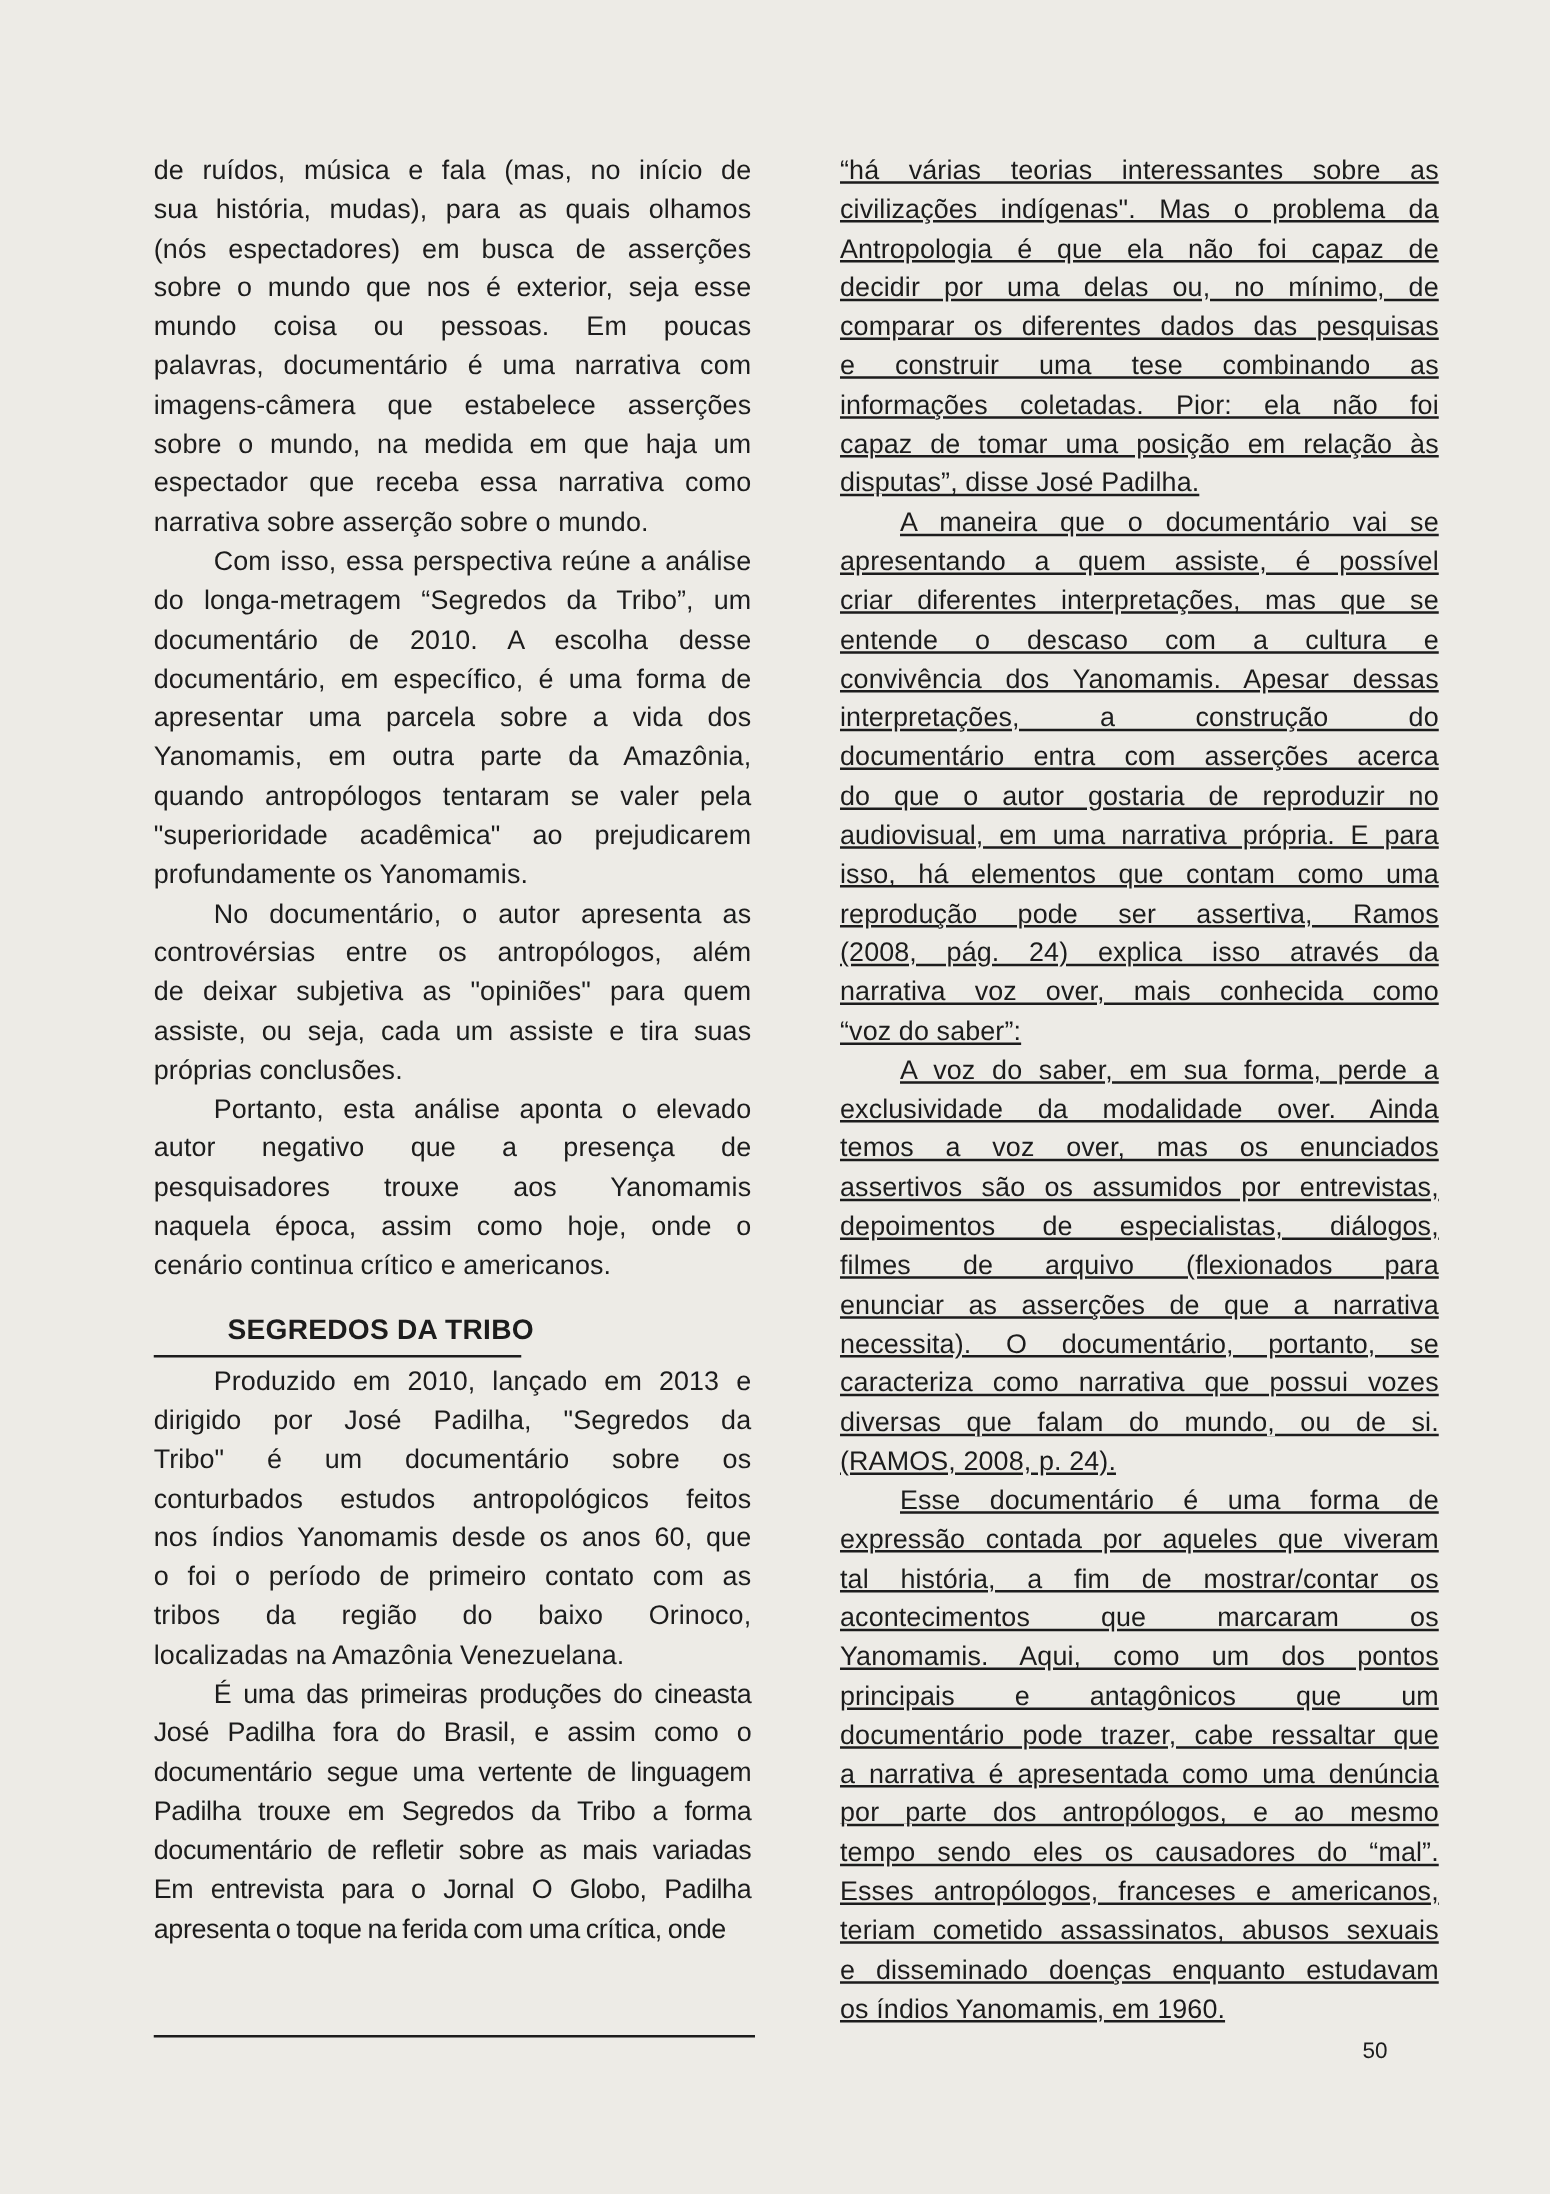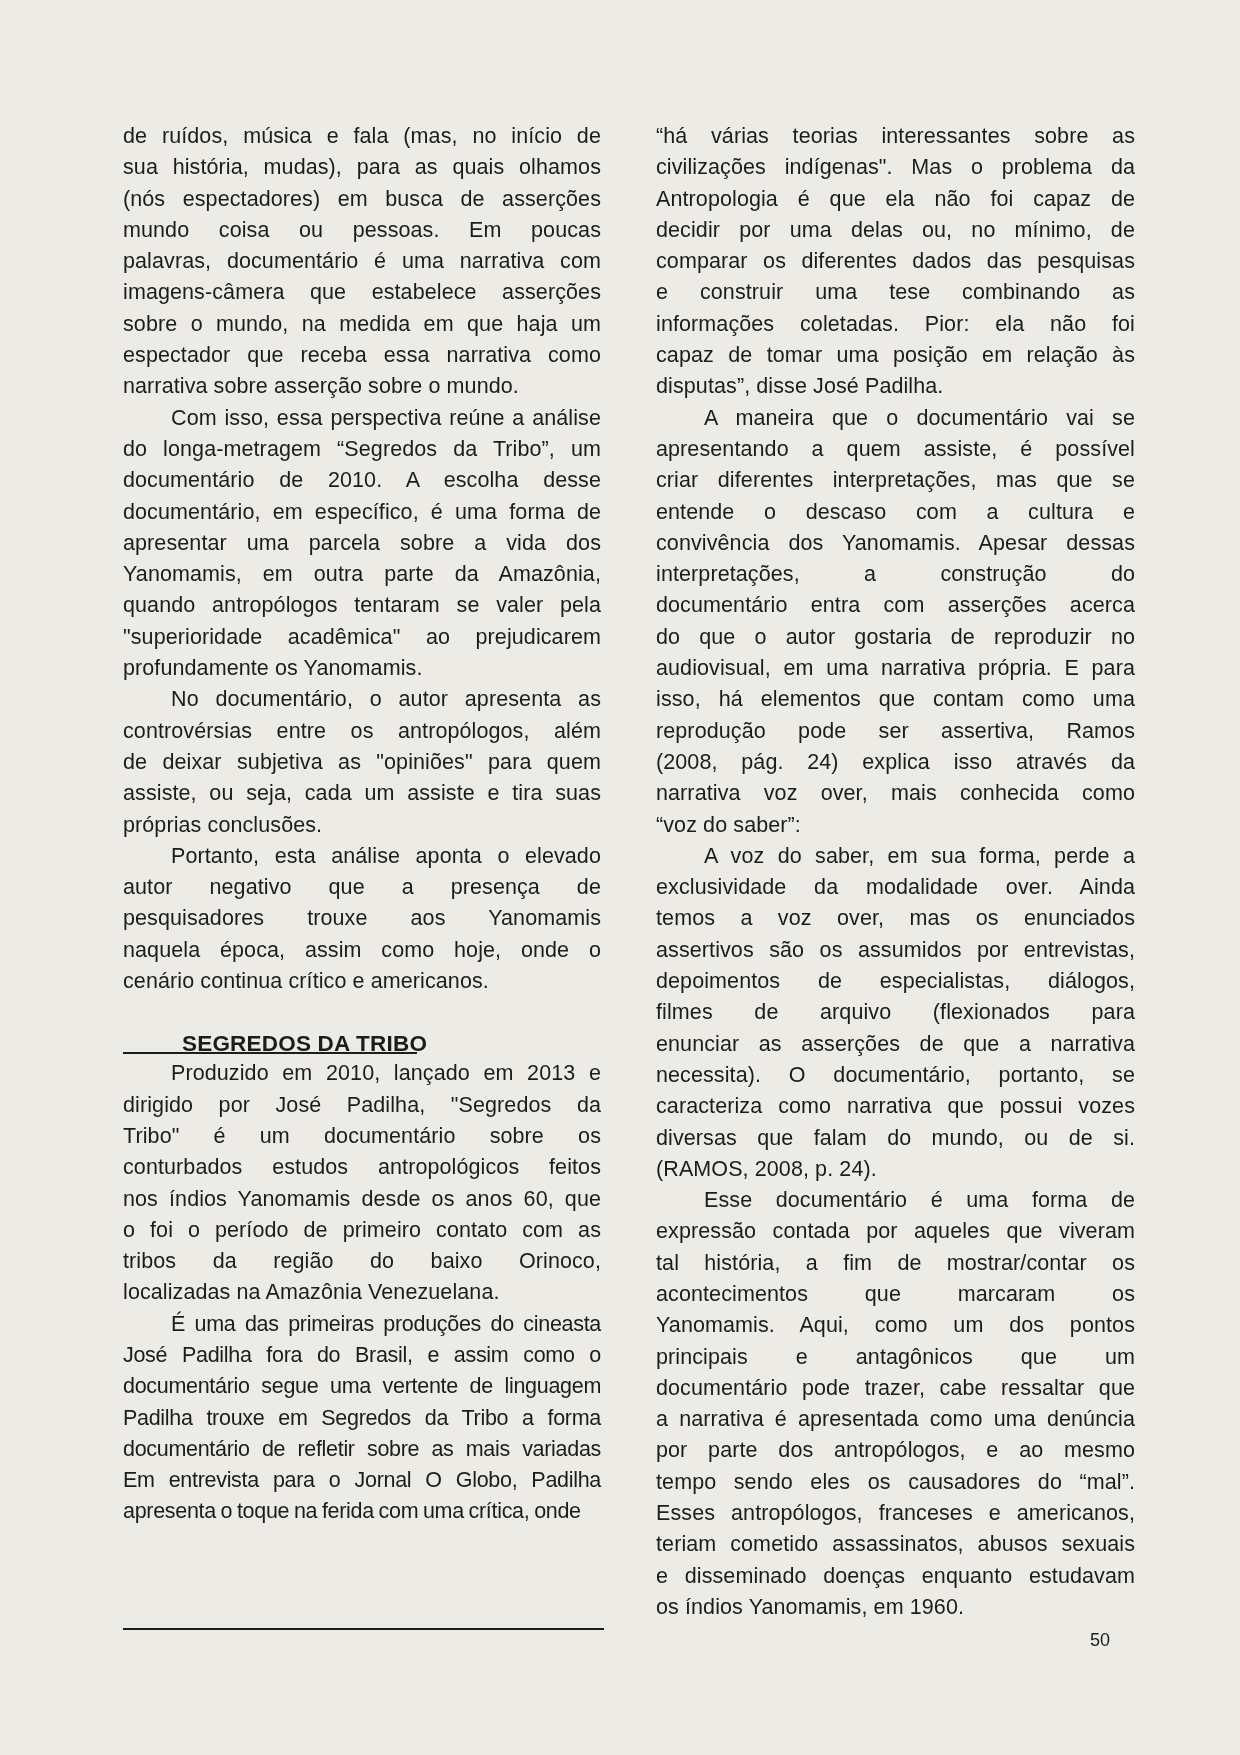--- a/index.html
+++ b/index.html
@@ -10,21 +10,21 @@
       overflow: hidden;
       font-family: "Liberation Sans", "DejaVu Sans", sans-serif;
       color: #1c1c1c;
     }
     .col {
       position: absolute;
       top: 121px;
       width: 478px;
     }
     .col.left { left: 123px; }
-    .col.right { left: 656px; width: 479px; }
+    .col.right { left: 672px; width: 479px; text-decoration: underline; }
     .line {
       display: block;
       height: 31.3px;
       line-height: 31.3px;
       font-size: 21.5px;
       white-space: nowrap;
       text-align: justify;
       text-align-last: justify;
       letter-spacing: 0.1px;
     }
@@ -37,21 +37,20 @@
       margin-top: 17px;
       margin-bottom: 0;
     }
     .heading {
       position: absolute;
       left: 59px; top: 0;
       font-size: 22.5px;
       font-weight: bold;
       line-height: 36px;
       letter-spacing: 0.2px;
-      margin-top: 12px;
     }
     .heading-rule {
       position: absolute;
       left: 0; top: 38px;
       width: 294px; height: 2px;
       background: #1c1c1c;
     }
     .bottom-rule {
       position: absolute;
       left: 123px; top: 1628px;
@@ -66,20 +65,21 @@
     }
   </style>
 </head>
 <body>
 
 <div class="col left">
   <div id="lp1">
       <span class="line">de ruídos, música e fala (mas, no início de</span>
       <span class="line">sua história, mudas), para as quais olhamos</span>
       <span class="line">(nós espectadores) em busca de asserções</span>
+      <span class="line">sobre o mundo que nos é exterior, seja esse</span>
       <span class="line">mundo coisa ou pessoas. Em poucas</span>
       <span class="line">palavras, documentário é uma narrativa com</span>
       <span class="line">imagens-câmera que estabelece asserções</span>
       <span class="line">sobre o mundo, na medida em que haja um</span>
       <span class="line">espectador que receba essa narrativa como</span>
       <span class="line last">narrativa sobre asserção sobre o mundo.</span>
     </div>
   <div id="lp2">
       <span class="line indent">Com isso, essa perspectiva reúne a análise</span>
       <span class="line">do longa-metragem “Segredos da Tribo”, um</span>

